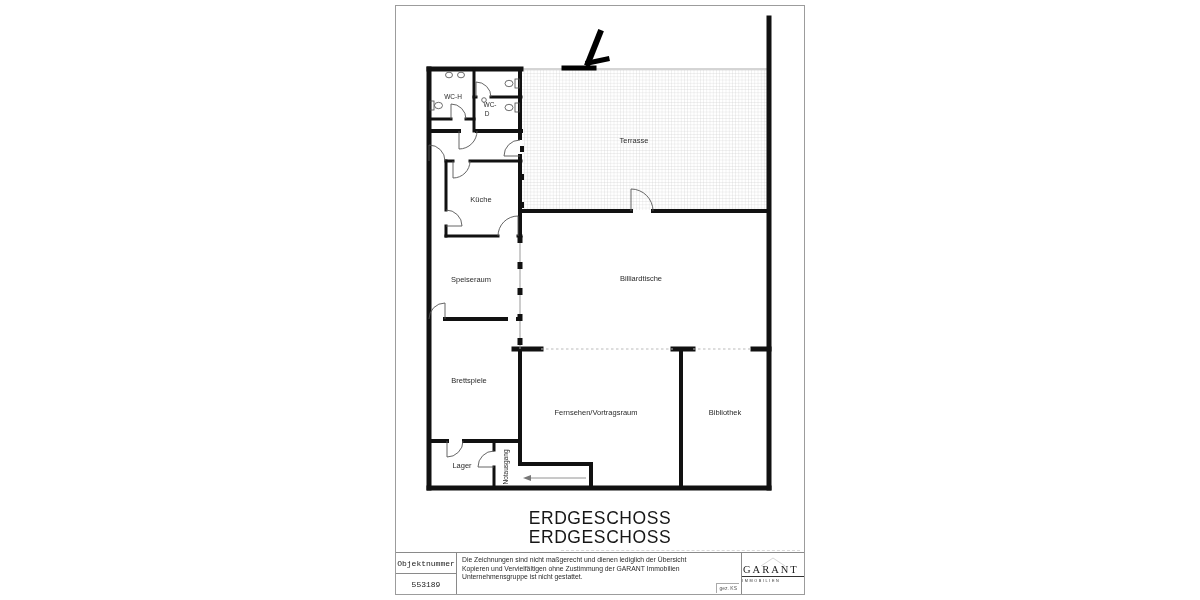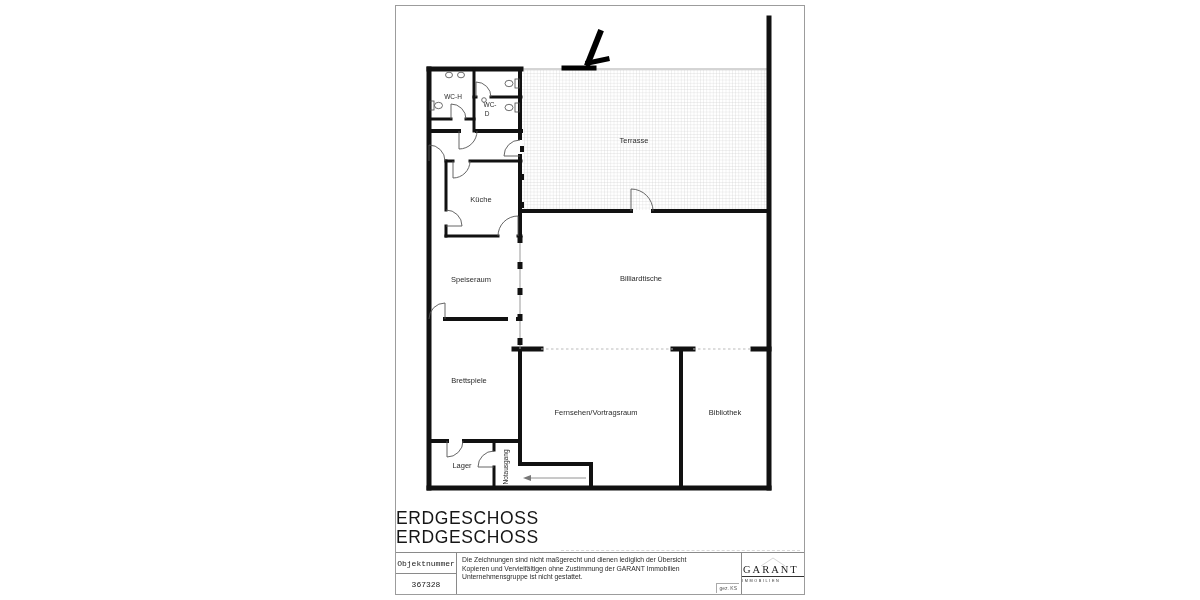--- a/index.html
+++ b/index.html
@@ -1,20 +1,20 @@
 <!DOCTYPE html>
 <html><head>
 <meta charset="utf-8">
 <style>
   html,body{margin:0;padding:0;background:#ffffff;width:1200px;height:600px;overflow:hidden;
     font-family:"Liberation Sans", sans-serif;}
   .sheet{position:absolute;left:395px;top:5px;width:410px;height:590px;background:#fff;
     border:1px solid #9c9c9c;box-sizing:border-box;}
   .plan-svg{position:absolute;left:0;top:0;width:408px;height:588px;}
-  .plan-title{position:absolute;left:0;top:503px;width:100%;
+  .plan-title{position:absolute;left:0;top:503px;width:100%;text-align:center;
     color:#161616;font-size:17.5px;line-height:19px;letter-spacing:0.6px;}
   .faint-dash{position:absolute;left:165px;right:4px;top:544px;border-top:1px dashed #d8d8d8;}
   .title-block{position:absolute;left:0;right:0;bottom:0;height:42px;display:flex;
     border-top:1px solid #8a8a8a;box-sizing:border-box;}
   .tb-cell{box-sizing:border-box;}
   .tb-objnum{width:61px;border-right:1px solid #8a8a8a;display:flex;flex-direction:column;font-family:Liberation Mono, monospace;}
   .tb-objnum > div{flex:1;display:flex;align-items:center;justify-content:center;
     font-size:8px;color:#222;}
   .tb-objnum .obj-label{border-bottom:1px solid #8a8a8a;}
   .tb-disclaimer{flex:1;position:relative;border-right:1px solid #8a8a8a;
@@ -145,21 +145,21 @@
   <div class="plan-title">
     <div>ERDGESCHOSS</div>
     <div>ERDGESCHOSS</div>
   </div>
 
   <div class="faint-dash"></div>
 
   <div class="title-block">
     <div class="tb-cell tb-objnum">
       <div class="obj-label">Objektnummer</div>
-      <div>367328</div>
+      <div>553189</div>
     </div>
     <div class="tb-cell tb-disclaimer">
       <div>Die Zeichnungen sind nicht maßgerecht und dienen lediglich der Übersicht</div>
       <div>Kopieren und Vervielfältigen ohne Zustimmung der GARANT Immobilien</div>
       <div>Unternehmensgruppe ist nicht gestattet.</div>
       <div class="drawn-by">gez. KS</div>
     </div>
     <div class="tb-cell tb-logo">
       <svg class="logo-roof" width="26" height="10">
         <polyline points="1,9 13,1 25,9" stroke="#d6d6d6" stroke-width="1" fill="none"></polyline>

